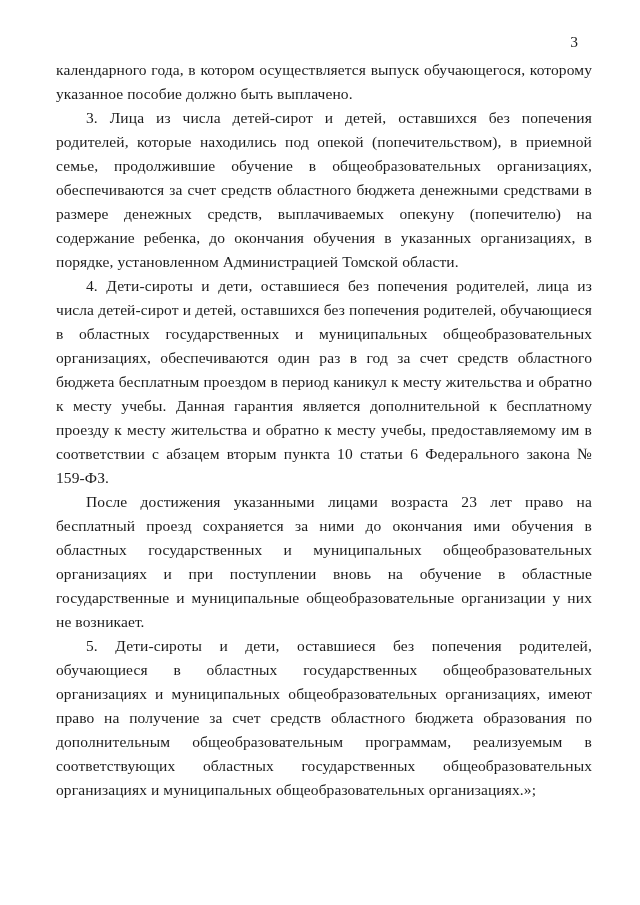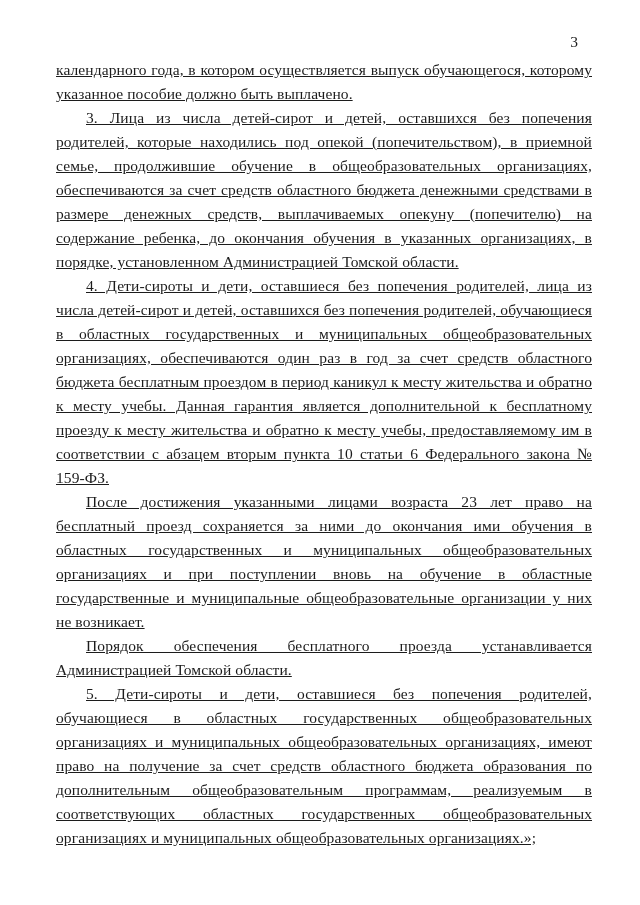--- a/index.html
+++ b/index.html
@@ -32,33 +32,31 @@
     left: 56px;
     width: 536px;
   }
   .para {
     margin: 0;
     font-size: 15.5px;
     line-height: 24px;
     text-align: justify;
     text-indent: 30px;
     letter-spacing: 0.1px;
-    text-decoration: underline;
   }
   .para.no-indent {
     text-indent: 0;
   }
 </style>
 </head>
 <body>
 
 <div class="page">
   <div class="page-number">3</div>
 
   <div class="body-text">
     <p class="para no-indent">календарного года, в котором осуществляется выпуск обучающегося, которому указанное пособие должно быть выплачено.</p>
     <p class="para">3. Лица из числа детей-сирот и детей, оставшихся без попечения родителей, которые находились под опекой (попечительством), в приемной семье, продолжившие обучение в общеобразовательных организациях, обеспечиваются за счет средств областного бюджета денежными средствами в размере денежных средств, выплачиваемых опекуну (попечителю) на содержание ребенка, до окончания обучения в указанных организациях, в порядке, установленном Администрацией Томской области.</p>
     <p class="para">4. Дети-сироты и дети, оставшиеся без попечения родителей, лица из числа детей-сирот и детей, оставшихся без попечения родителей, обучающиеся в областных государственных и муниципальных общеобразовательных организациях, обеспечиваются один раз в год за счет средств областного бюджета бесплатным проездом в период каникул к месту жительства и обратно к месту учебы. Данная гарантия является дополнительной к бесплатному проезду к месту жительства и обратно к месту учебы, предоставляемому им в соответствии с абзацем вторым пункта 10 статьи 6 Федерального закона № 159-ФЗ.</p>
     <p class="para">После достижения указанными лицами возраста 23 лет право на бесплатный проезд сохраняется за ними до окончания ими обучения в областных государственных и муниципальных общеобразовательных организациях и при поступлении вновь на обучение в областные государственные и муниципальные общеобразовательные организации у них не возникает.</p>
-    <p class="para">Порядок обеспечения бесплатного проезда устанавливается Администрацией Томской области.</p>
     <p class="para">5. Дети-сироты и дети, оставшиеся без попечения родителей, обучающиеся в областных государственных общеобразовательных организациях и муниципальных общеобразовательных организациях, имеют право на получение за счет средств областного бюджета образования по дополнительным общеобразовательным программам, реализуемым в соответствующих областных государственных общеобразовательных организациях и муниципальных общеобразовательных организациях.»;</p>
   </div>
 </div>
 
 </body></html>

